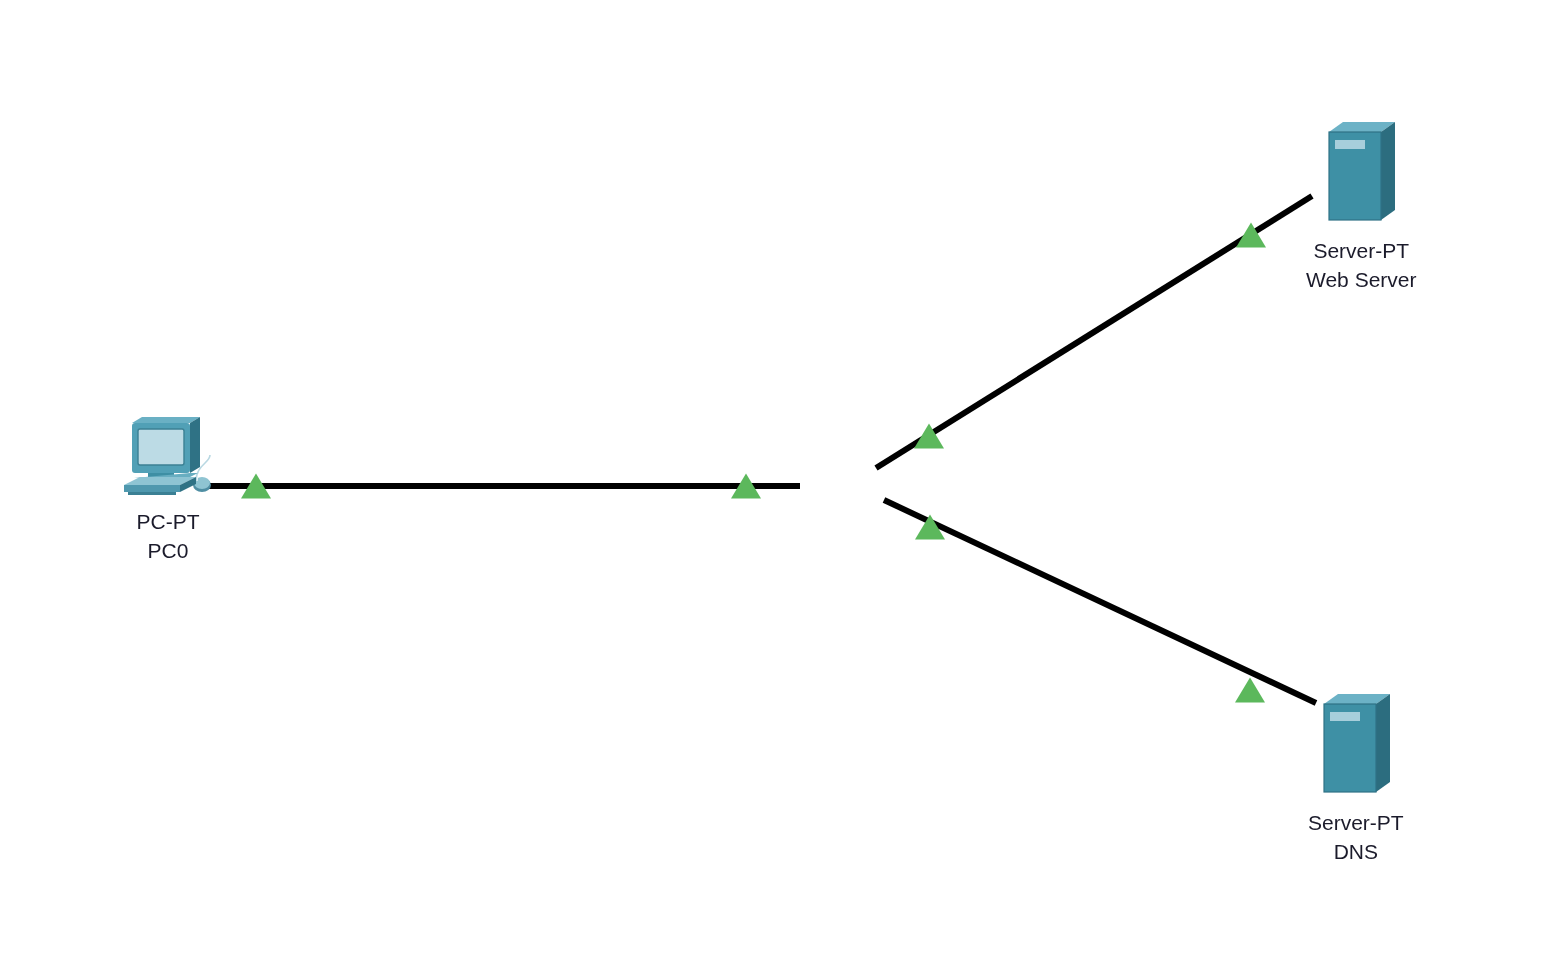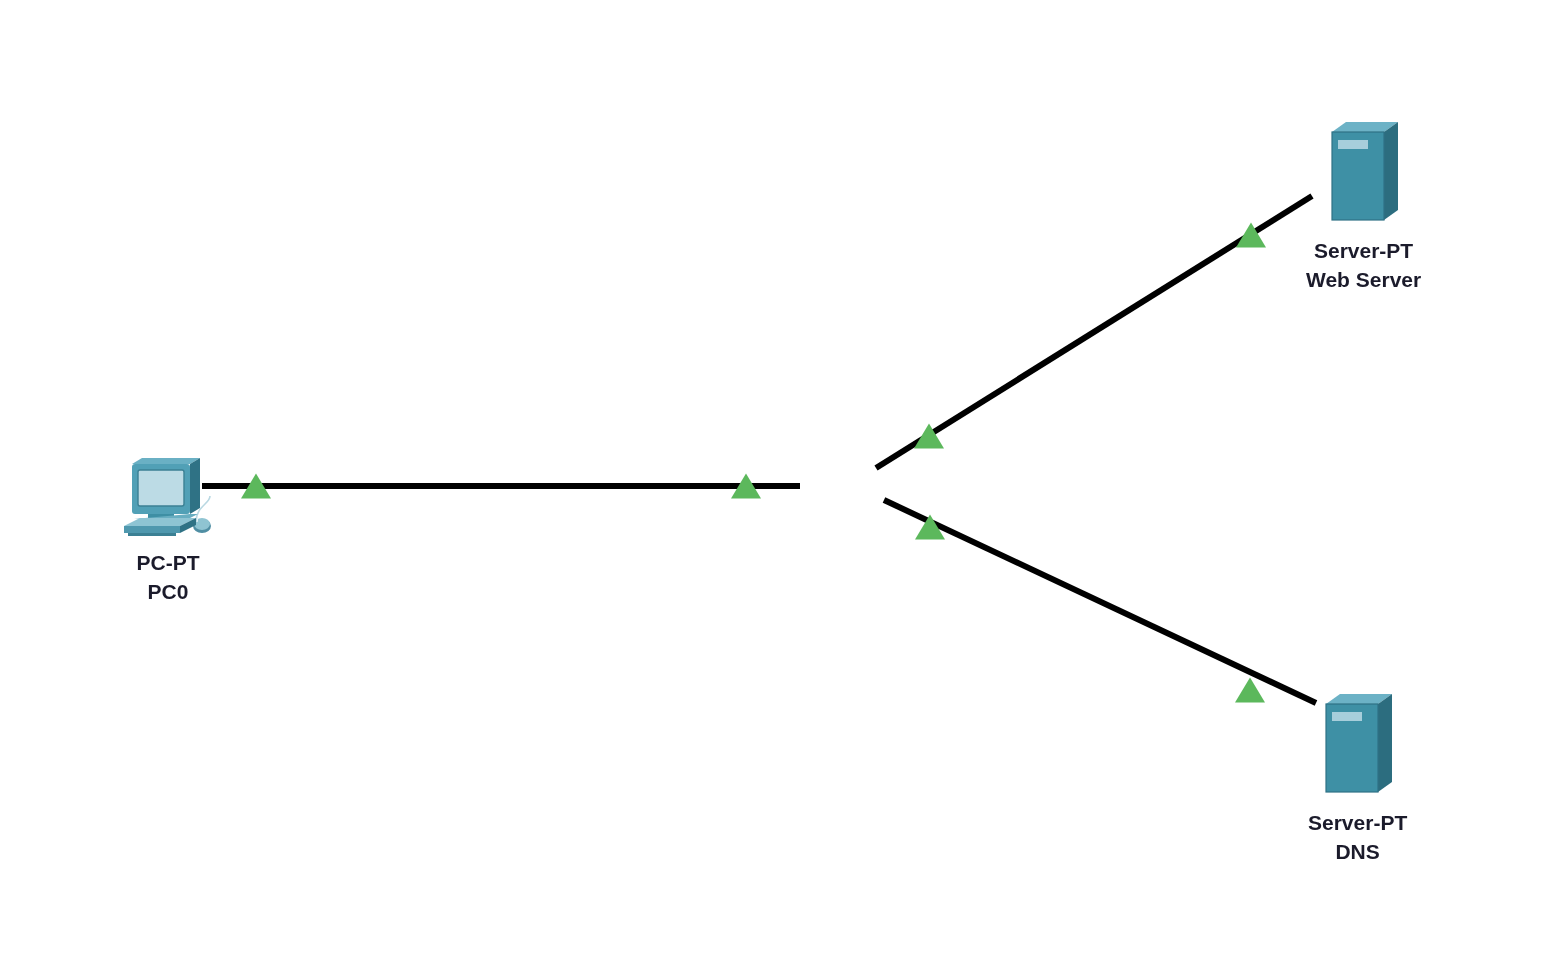--- a/index.html
+++ b/index.html
@@ -30,21 +30,20 @@
   }
   .node-label {
     margin-top: 4px;
     font-family: "Liberation Sans", sans-serif;
     font-size: 21px;
     line-height: 29px;
     color: #1b1b2b;
     text-align: center;
     white-space: nowrap;
     letter-spacing: 0px;
-    font-weight: bold;
   }
   .icon-wrap {
     position: relative;
   }
 
   
   .pc-icon { width: 100px; height: 84px; }
 
   
   .switch-icon { width: 108px; height: 56px; }
@@ -66,21 +65,21 @@
     <g id="link-markers">
         <polygon points="256,473.5 241,498.5 271,498.5" fill="#5cb85c"></polygon>
         <polygon points="746,473.5 731,498.5 761,498.5" fill="#5cb85c"></polygon>
         <polygon points="929,423.5 914,448.5 944,448.5" fill="#5cb85c"></polygon>
         <polygon points="1251,222.5 1236,247.5 1266,247.5" fill="#5cb85c"></polygon>
         <polygon points="930,514.5 915,539.5 945,539.5" fill="#5cb85c"></polygon>
         <polygon points="1250,677.5 1235,702.5 1265,702.5" fill="#5cb85c"></polygon>
       </g>
   </svg>
 
-  <div class="node" id="node-pc0" style="left: 118px; top: 456px;">
+  <div class="node" id="node-pc0" style="left: 118px; top: 415px;">
     <div class="icon-wrap">
       <svg class="pc-icon" viewBox="0 0 100 84" xmlns="http://www.w3.org/2000/svg">
 
         <ellipse cx="84" cy="70" rx="9" ry="7" fill="#4f8ea3"></ellipse>
         <ellipse cx="84" cy="68" rx="8" ry="6" fill="#8fc4d2"></ellipse>
         <path d="M78 66 C78 50 92 48 92 40" stroke="#ffffff" stroke-width="3" fill="none"></path>
         <path d="M78 66 C78 50 92 48 92 40" stroke="#b9d8e2" stroke-width="1.6" fill="none"></path>
 
         <polygon points="14,8 72,8 82,2 24,2" fill="#6ab0c4"></polygon>
         <polygon points="72,8 82,2 82,52 72,58" fill="#2f7285"></polygon>

